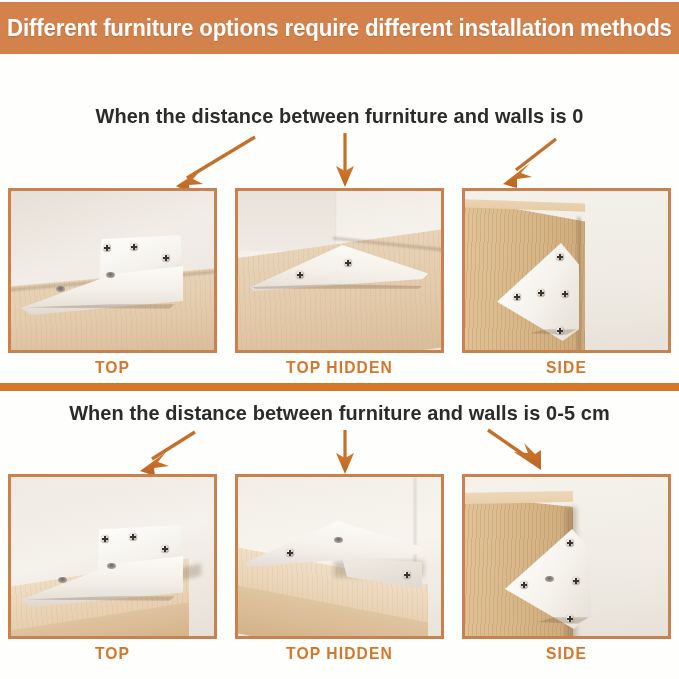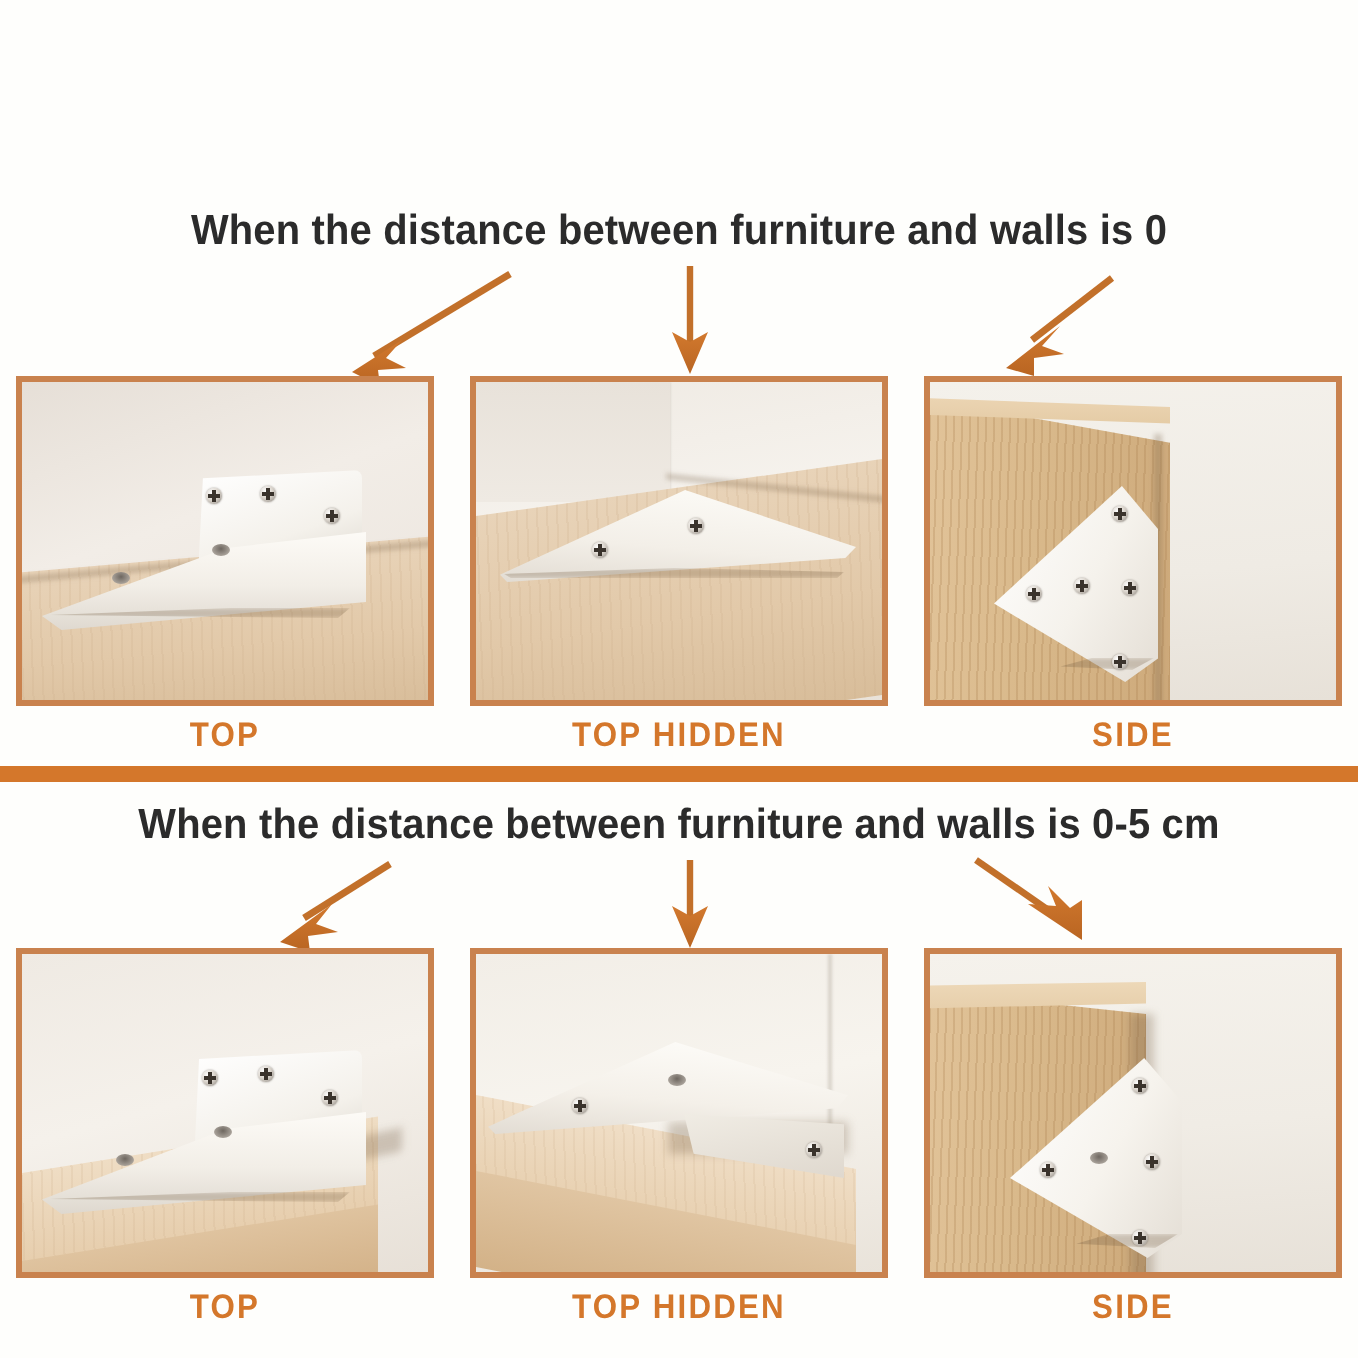--- a/index.html
+++ b/index.html
@@ -176,20 +176,23 @@
   .bracket-white {
     position: absolute;
     background: linear-gradient(170deg, #FFFFFF 0%, #F6F3EE 45%, #E6E1D9 100%);
   }
 </style>
 </head>
 <body>
 
 <div class="page">
 
+  <div class="banner">
+    <div class="banner-text">Different furniture options require different installation methods</div>
+  </div>
 
   <div class="section-heading" id="heading-1">When the distance between furniture and walls is 0</div>
 
   <svg class="arrow-layer" viewBox="0 0 679 679" xmlns="http://www.w3.org/2000/svg">
     <defs>
       <linearGradient id="agrad" x1="0" y1="0" x2="0" y2="1">
         <stop offset="0%" stop-color="#D2792E"></stop>
         <stop offset="100%" stop-color="#B96522"></stop>
       </linearGradient>
     </defs>

